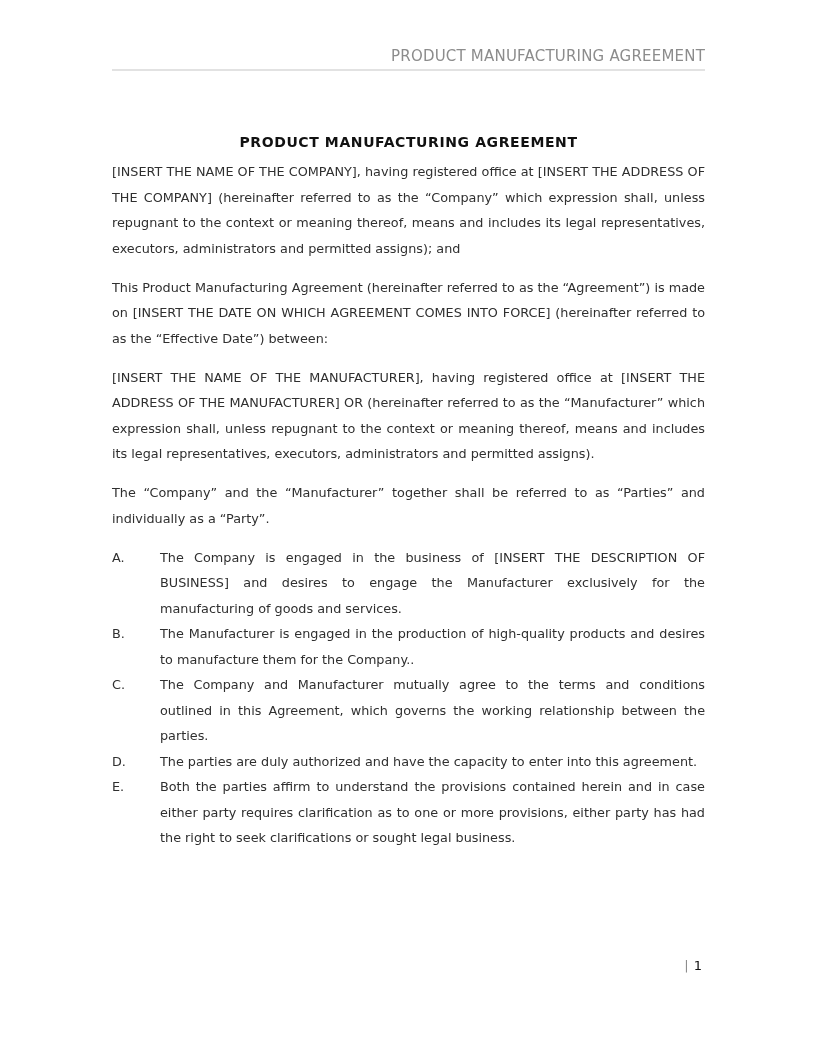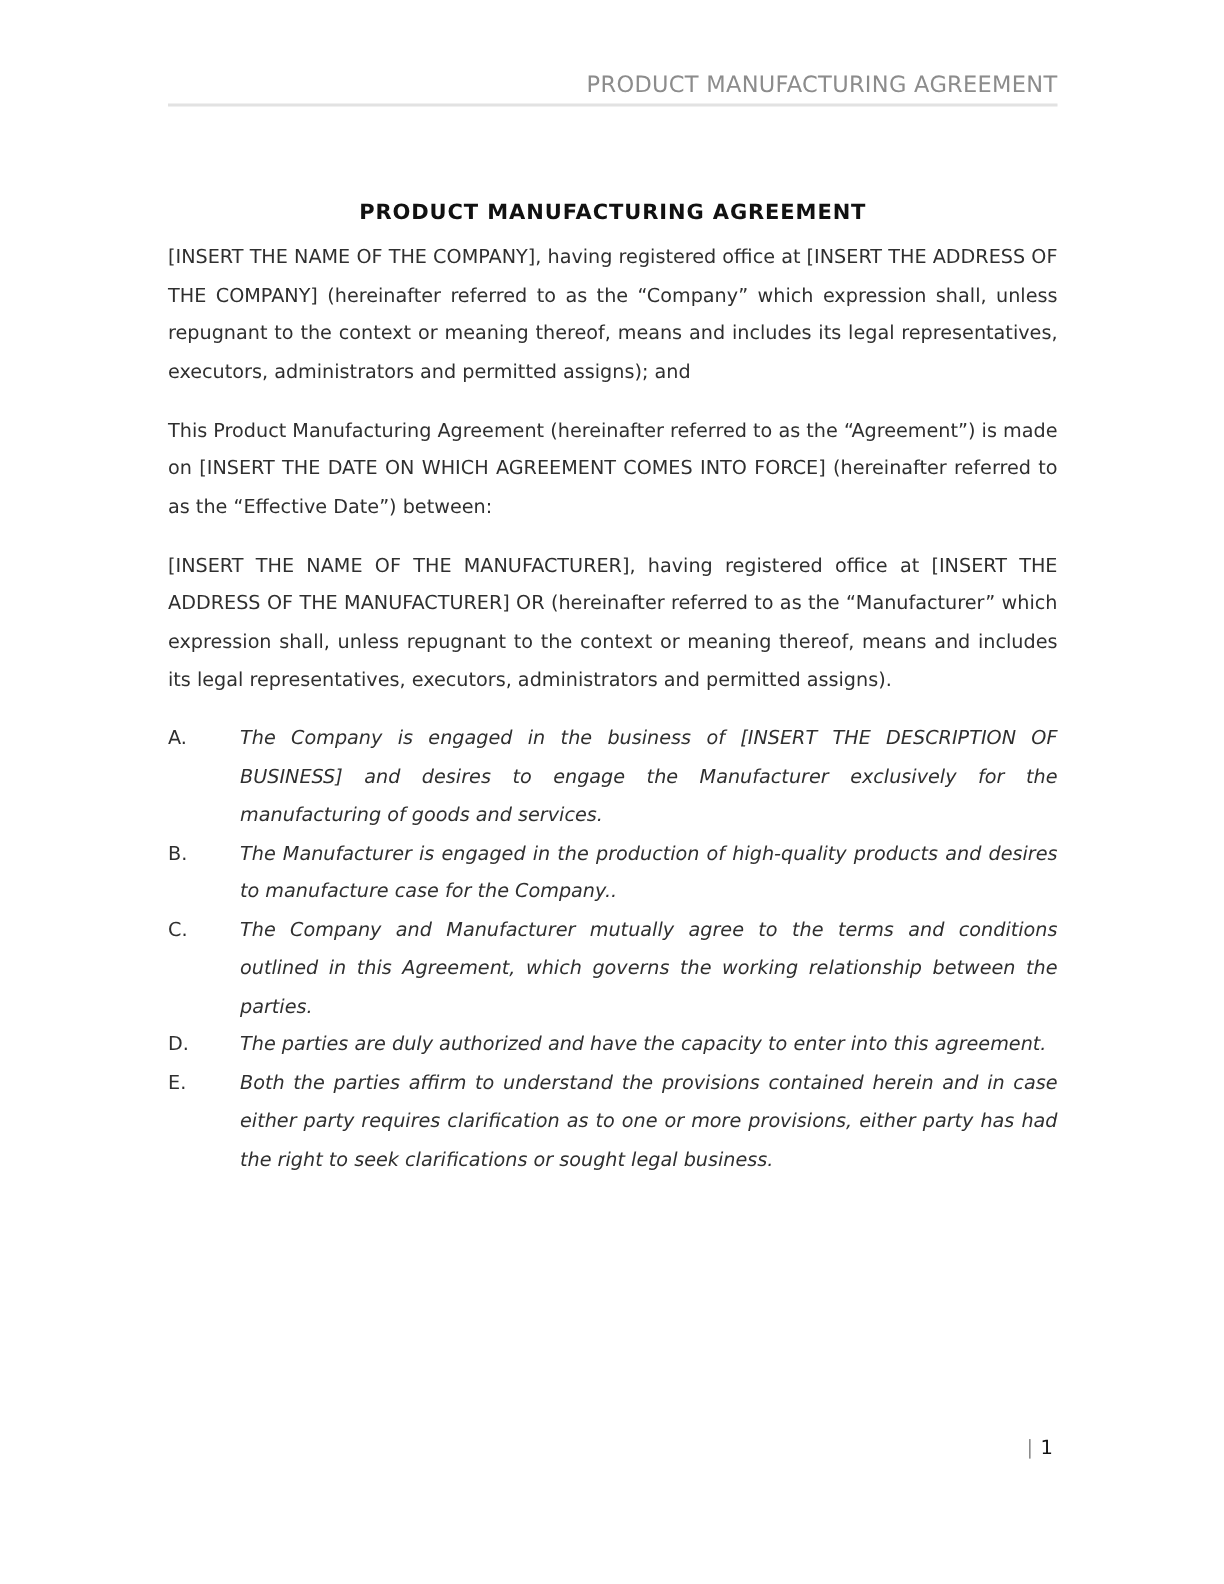--- a/index.html
+++ b/index.html
@@ -55,21 +55,20 @@
     display: flex;
     align-items: flex-start;
   }
   .recital .marker {
     flex: 0 0 48px;
     text-align: left;
   }
   .recital .text {
     flex: 1 1 auto;
     text-align: justify;
-    font-style: italic;
   }
   .footer {
     position: absolute;
     top: 955px;
     left: 96px;
     width: 590px;
     text-align: right;
     font-size: 13px;
     line-height: 21px;
     color: #111111;
@@ -91,29 +90,30 @@
   <div class="content">
 
     <h1 class="doc-title">PRODUCT MANUFACTURING AGREEMENT</h1>
 
     <p>[INSERT THE NAME OF THE COMPANY], having registered office at [INSERT THE ADDRESS OF THE COMPANY] (hereinafter referred to as the “Company” which expression shall, unless repugnant to the context or meaning thereof, means and includes its legal representatives, executors, administrators and permitted assigns); and</p>
 
     <p>This Product Manufacturing Agreement (hereinafter referred to as the “Agreement”) is made on [INSERT THE DATE ON WHICH AGREEMENT COMES INTO FORCE] (hereinafter referred to as the “Effective Date”) between:</p>
 
     <p>[INSERT THE NAME OF THE MANUFACTURER], having registered office at [INSERT THE ADDRESS OF THE MANUFACTURER] OR (hereinafter referred to as the “Manufacturer” which expression shall, unless repugnant to the context or meaning thereof, means and includes its legal representatives, executors, administrators and permitted assigns).</p>
 
+    <p>The “Company” and the “Manufacturer” together shall be referred to as “Parties” and individually as a “Party”.</p>
 
     <div class="recitals">
       <div class="recital">
         <span class="marker">A.</span>
         <span class="text">The Company is engaged in the business of [INSERT THE DESCRIPTION OF BUSINESS] and desires to engage the Manufacturer exclusively for the manufacturing of goods and services.</span>
       </div>
       <div class="recital">
         <span class="marker">B.</span>
-        <span class="text">The Manufacturer is engaged in the production of high-quality products and desires to manufacture case for the Company..</span>
+        <span class="text">The Manufacturer is engaged in the production of high-quality products and desires to manufacture them for the Company..</span>
       </div>
       <div class="recital">
         <span class="marker">C.</span>
         <span class="text">The Company and Manufacturer mutually agree to the terms and conditions outlined in this Agreement, which governs the working relationship between the parties.</span>
       </div>
       <div class="recital">
         <span class="marker">D.</span>
         <span class="text">The parties are duly authorized and have the capacity to enter into this agreement.</span>
       </div>
       <div class="recital">

